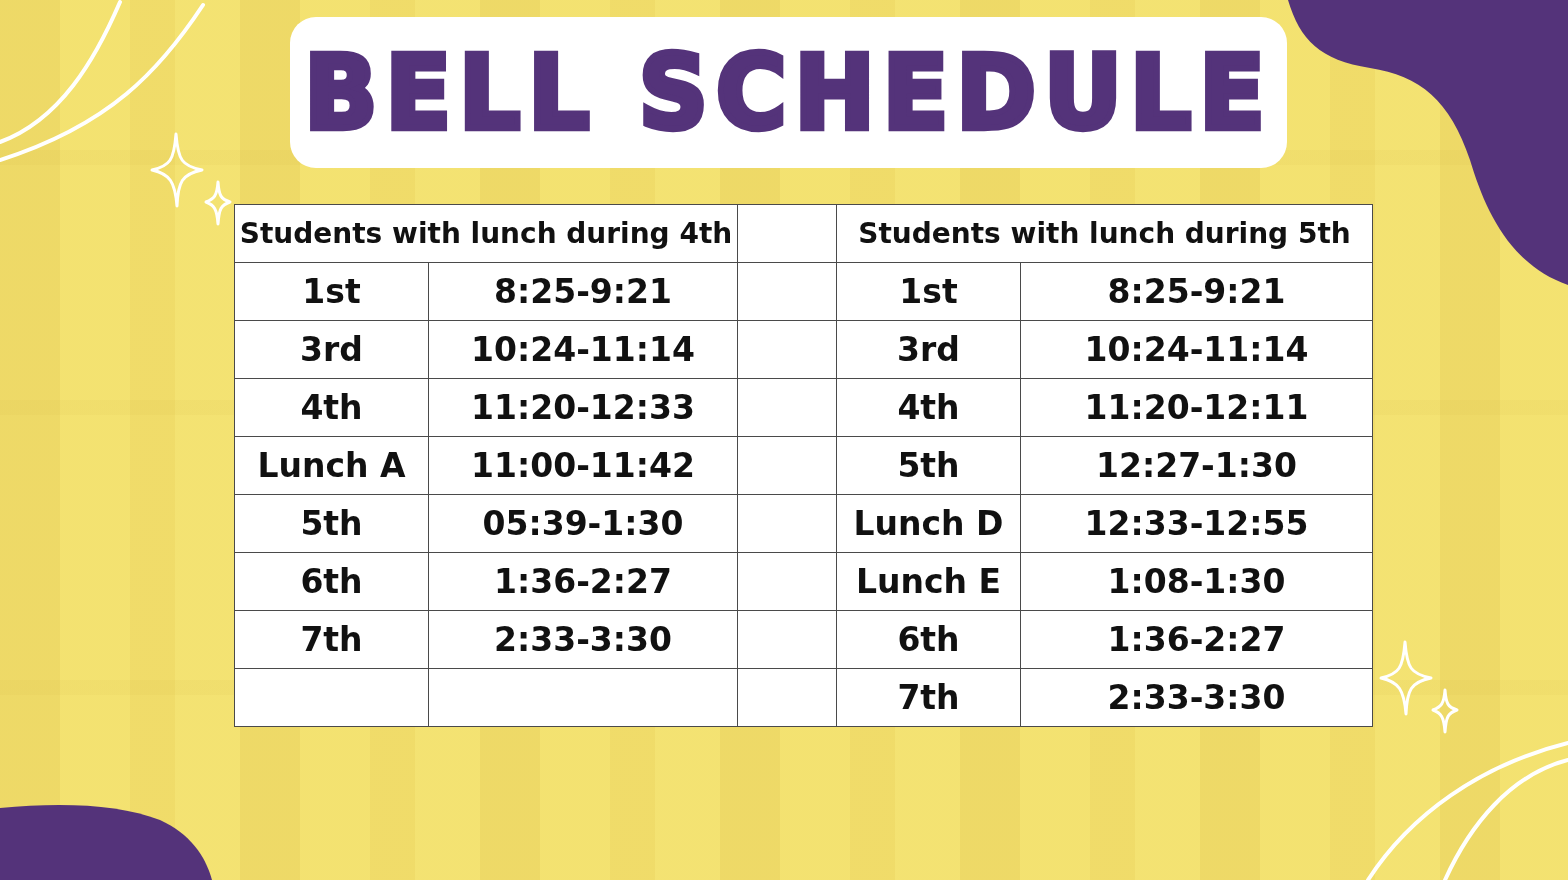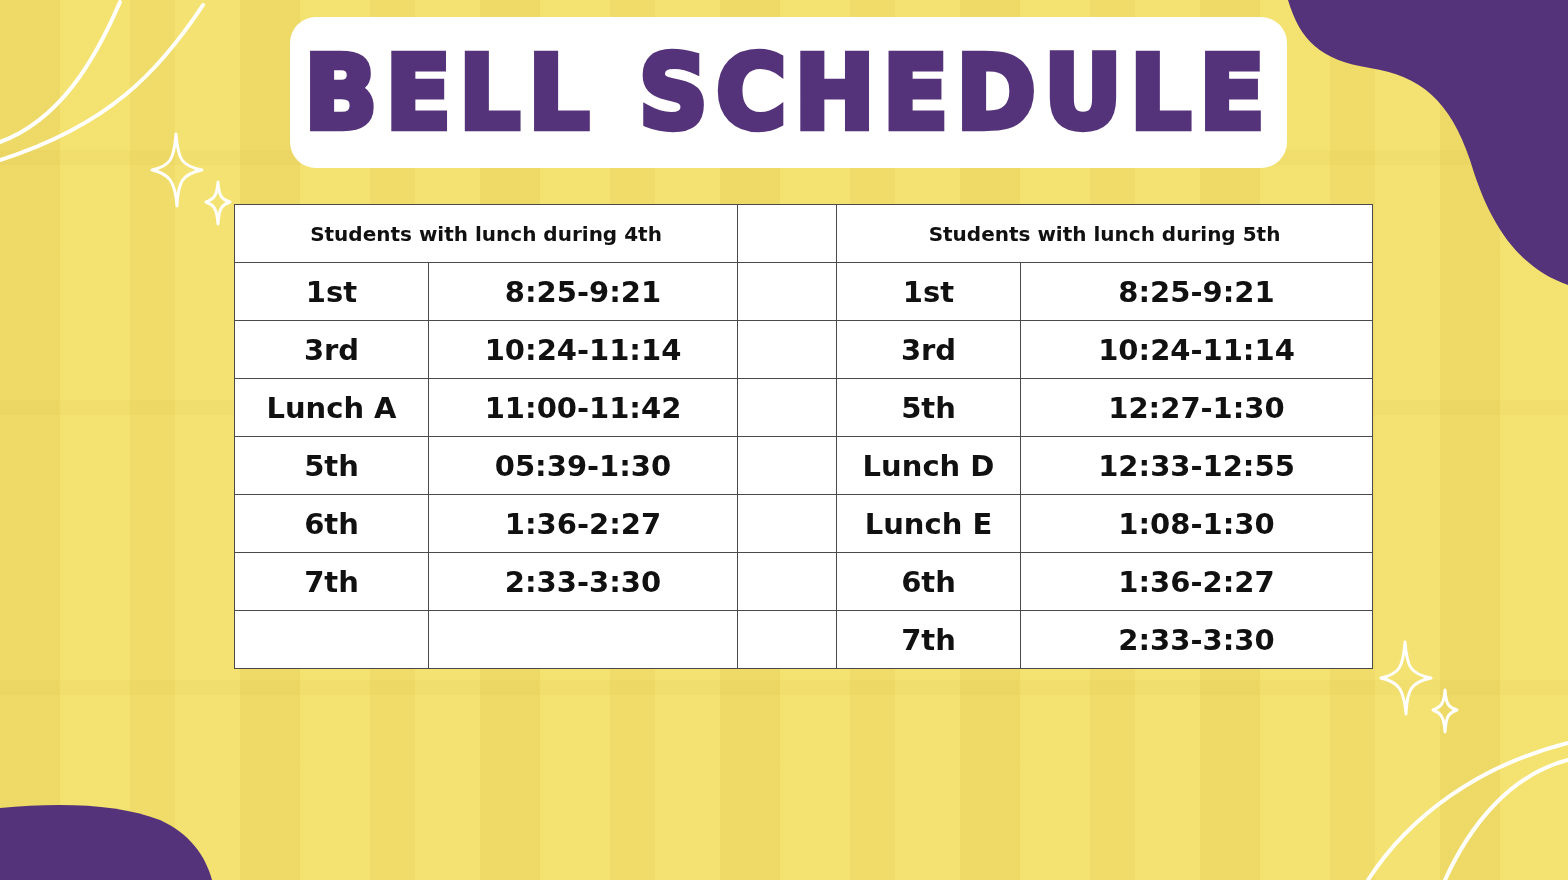--- a/index.html
+++ b/index.html
@@ -30,24 +30,24 @@
     table.schedule {
       position: absolute; left: 234px; top: 204px;
       border-collapse: collapse; background: #ffffff;
       table-layout: fixed;
     }
     table.schedule td {
       border: 1.5px solid #4a4a4a;
       height: 57px; padding: 0;
       text-align: center; vertical-align: middle;
       font-family: "DejaVu Sans", sans-serif; font-weight: bold;
-      font-size: 29px; color: #111111;
+      font-size: 33px; color: #111111;
       white-space: nowrap; overflow: hidden;
     }
-    table.schedule td.hdr { font-size: 20px; margin-top: 8px; }
+    table.schedule td.hdr { font-size: 28px; margin-top: 8px; }
   </style>
 </head>
 <body>
 
 <div class="bg-shelves"></div>
 
 <svg class="deco" style="left:1280px;top:0" width="288" height="300" viewBox="0 0 288 300">
   <path d="M8 0 C 20 40, 40 60, 90 68 C 140 76, 170 100, 190 160 C 205 210, 230 265, 288 285 L 288 0 Z" fill="#54337a"></path>
 </svg>
 
@@ -101,20 +101,27 @@
       <td>8:25-9:21</td>
     </tr>
     <tr>
       <td>3rd</td>
       <td>10:24-11:14</td>
       <td></td>
       <td>3rd</td>
       <td>10:24-11:14</td>
     </tr>
     <tr>
+      <td>4th</td>
+      <td>11:20-12:33</td>
+      <td></td>
+      <td>4th</td>
+      <td>11:20-12:11</td>
+    </tr>
+    <tr>
       <td>Lunch A</td>
       <td>11:00-11:42</td>
       <td></td>
       <td>5th</td>
       <td>12:27-1:30</td>
     </tr>
     <tr>
       <td>5th</td>
       <td>05:39-1:30</td>
       <td></td>

